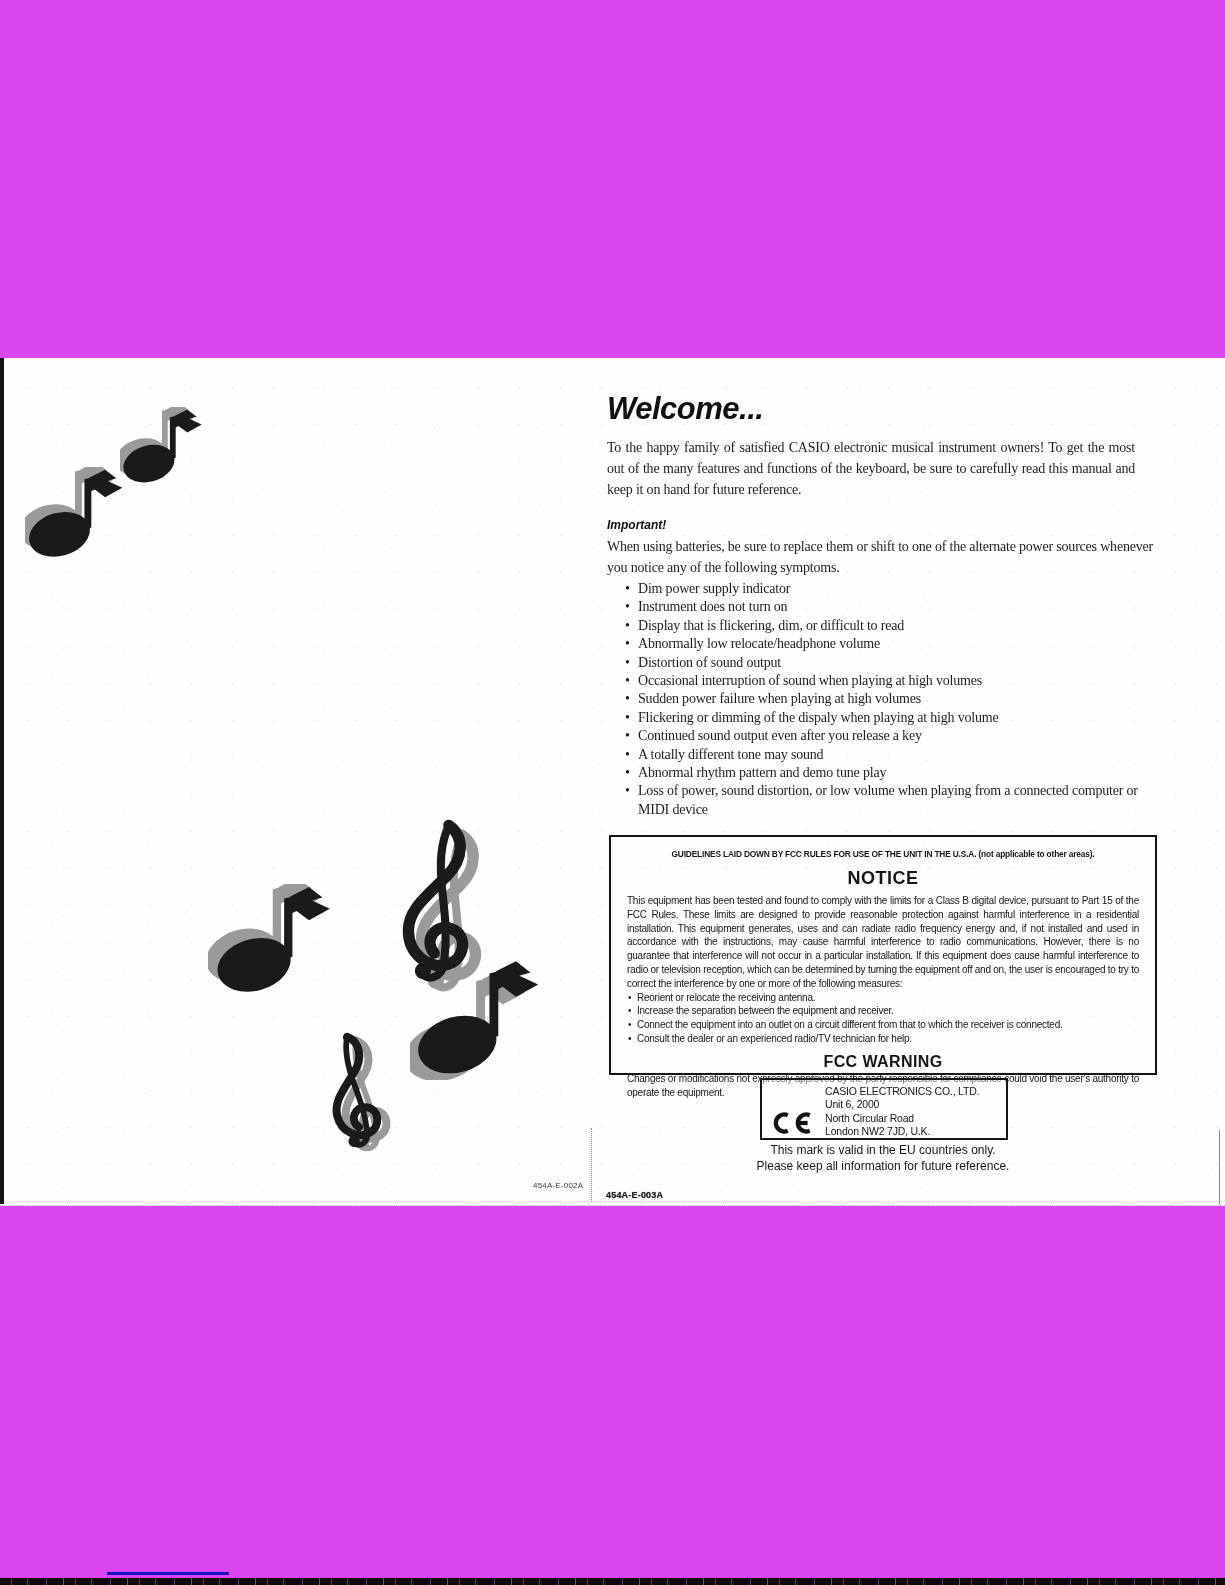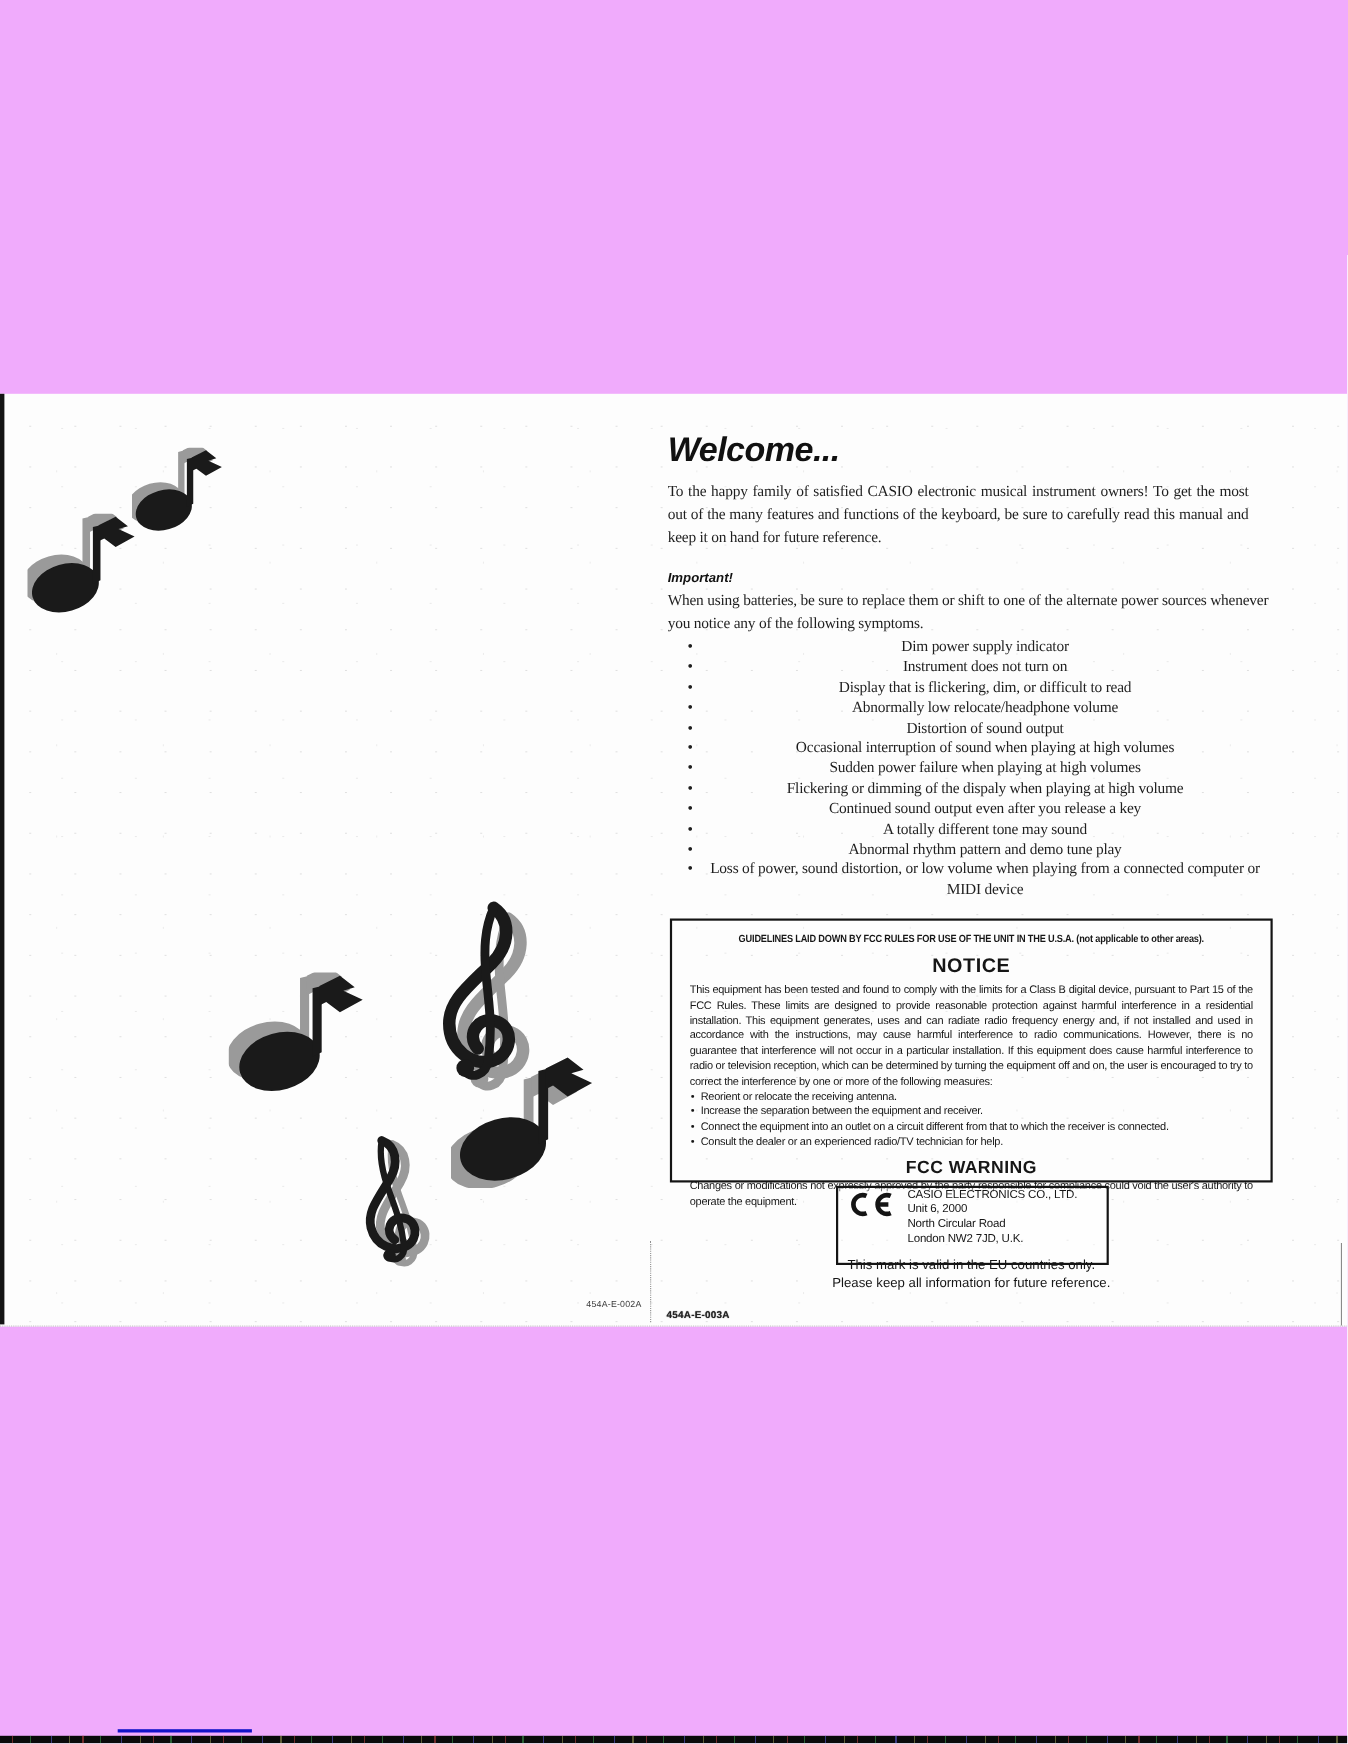--- a/index.html
+++ b/index.html
@@ -1,16 +1,16 @@
 <!DOCTYPE html>
 <html><head>
 <meta charset="utf-8">
 <style>
   html,body{margin:0;padding:0;background:#ffffff;}
-  #screen{position:relative;width:1225px;height:1585px;background:#f0abfc;overflow:hidden;
+  #screen{position:relative;width:1225px;height:1585px;background:#d946ef;overflow:hidden;
           font-family:"Liberation Serif",serif;color:#1e1e1e;}
 
   
   .scan-page{position:absolute;left:0;top:358px;width:1225px;height:847px;
     background-color:#fdfdfd;
     background-image:
       radial-gradient(rgba(40,40,40,.14) .5px, transparent .6px),
       radial-gradient(rgba(60,60,60,.10) .5px, transparent .6px),
       radial-gradient(rgba(0,0,0,.07) .6px, transparent .7px);
     background-size:41px 37px,67px 53px,97px 83px;
@@ -23,38 +23,38 @@
   
   .column{position:absolute;left:607px;top:392px;width:546px;}
   .welcome{margin:0;font-family:"Liberation Sans",sans-serif;font-style:italic;font-weight:bold;
            font-size:31px;line-height:34px;letter-spacing:-.5px;color:#111;}
   .para{margin:11px 18px 0 0;font-size:14px;line-height:21px;text-align:justify;letter-spacing:-.2px;}
   .important{margin:14px 0 0 0;font-family:"Liberation Sans",sans-serif;font-style:italic;
              font-weight:bold;font-size:12px;line-height:22px;color:#111;}
   .para2{margin:0;font-size:14px;line-height:21px;text-align:justify;letter-spacing:-.2px;}
   ul.symptoms{margin:2px 0 0 0;padding:0 0 0 18px;list-style:none;
               font-size:14px;line-height:18.4px;letter-spacing:-.2px;}
-  ul.symptoms li{position:relative;padding-left:13px;text-align:center;}
+  ul.symptoms li{position:relative;padding-left:13px;}
   ul.symptoms li::before{content:"\2022";position:absolute;left:0;top:0;}
 
   
   .fcc-box{position:absolute;left:609px;top:835px;width:548px;height:240px;box-sizing:border-box;
            border:2px solid #141414;padding:6px 16px;font-family:"Liberation Sans",sans-serif;color:#161616;}
   .guidelines{margin:5px 0 0 0;font-size:9.5px;font-weight:bold;letter-spacing:-.2px;white-space:nowrap;
               text-align:center;transform:scaleX(.88);transform-origin:center;}
   .notice-title{margin:9px 0 5px 0;font-size:18px;font-weight:bold;text-align:center;letter-spacing:.5px;}
   .fcc-body{margin:0;font-size:10px;line-height:13.8px;letter-spacing:-.25px;text-align:justify;}
   ul.measures{margin:0;padding:0;list-style:none;font-size:10px;line-height:13.8px;letter-spacing:-.25px;}
   ul.measures li{position:relative;padding-left:10px;}
   ul.measures li::before{content:"\2022";position:absolute;left:1px;top:0;}
   .fcc-warning-title{margin:7px 0 1px 0;font-size:16px;font-weight:bold;text-align:center;letter-spacing:.4px;}
 
   
-  .ce-box{position:absolute;left:760px;top:1078px;width:248px;height:72px;box-sizing:border-box;
-          border:2px solid #141414;display:flex;align-items:flex-start;padding:0 8px;gap:11px;
+  .ce-box{position:absolute;left:760px;top:1078px;width:248px;height:62px;box-sizing:border-box;
+          border:2px solid #141414;display:flex;align-items:flex-end;padding:0 8px;gap:11px;
           font-family:"Liberation Sans",sans-serif;color:#161616;background:rgba(255,255,255,.4);}
   .ce-mark{flex:0 0 auto;width:44px;height:30px;}
   .ce-address{font-size:10.5px;line-height:13.2px;letter-spacing:-.2px;}
   .ce-notes{position:absolute;left:700px;top:1143px;width:366px;text-align:center;
             font-family:"Liberation Sans",sans-serif;font-size:12px;line-height:15.5px;color:#161616;}
 
   
   .code-left{position:absolute;left:533px;top:1181px;font-family:"Liberation Sans",sans-serif;
              font-size:8px;color:#3a3a3a;letter-spacing:.2px;}
   .code-right{position:absolute;left:606px;top:1190px;font-family:"Liberation Sans",sans-serif;

